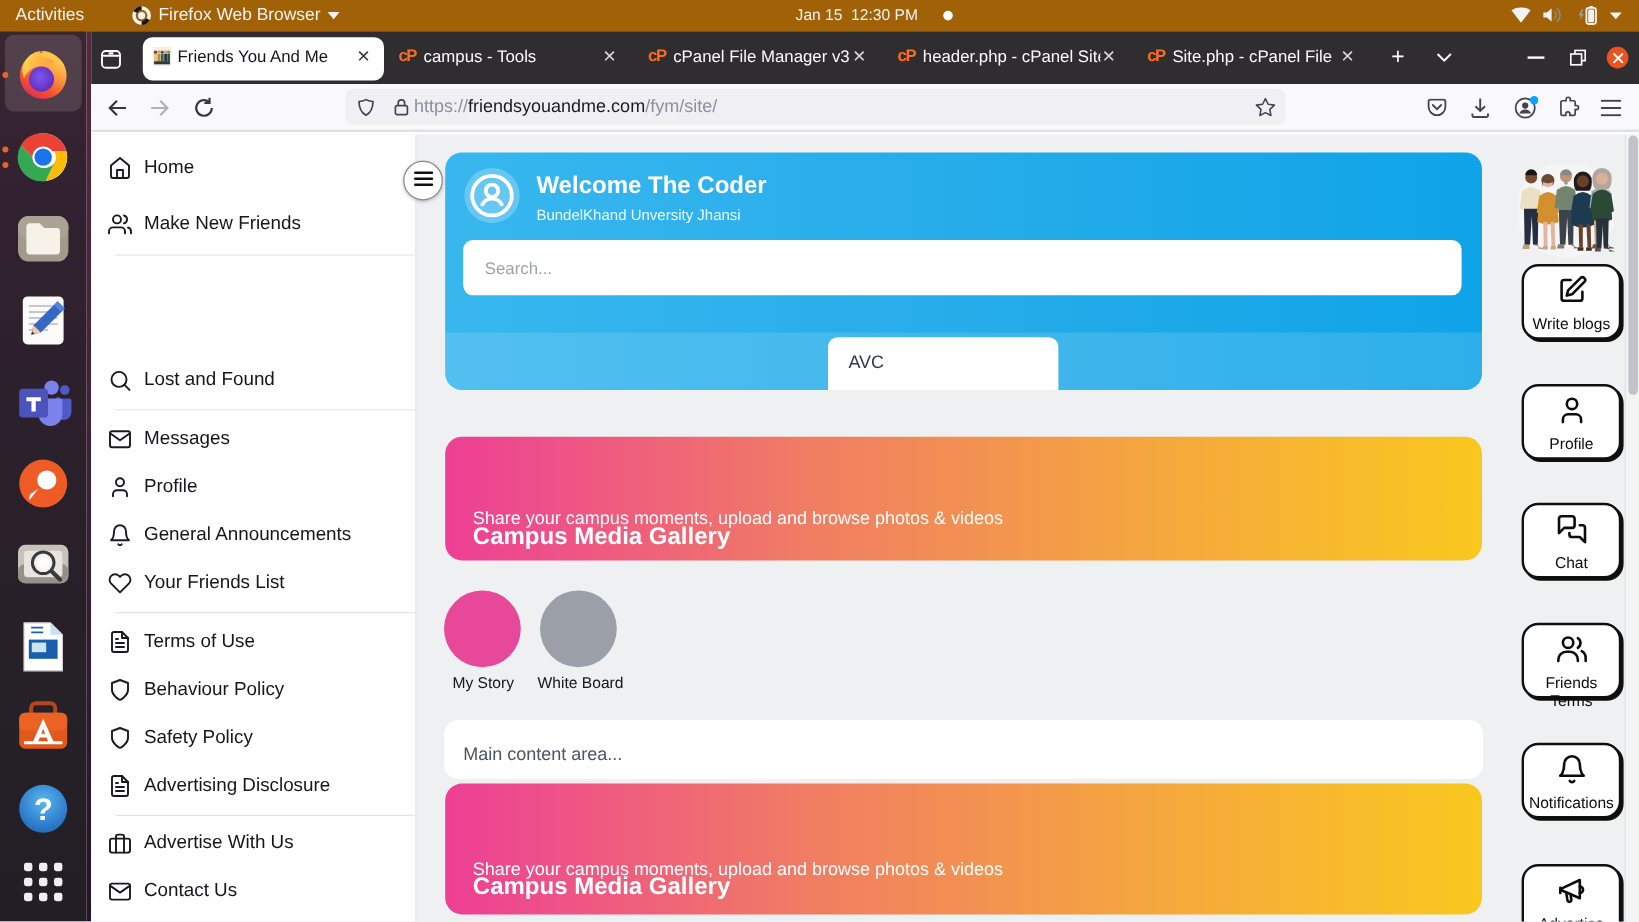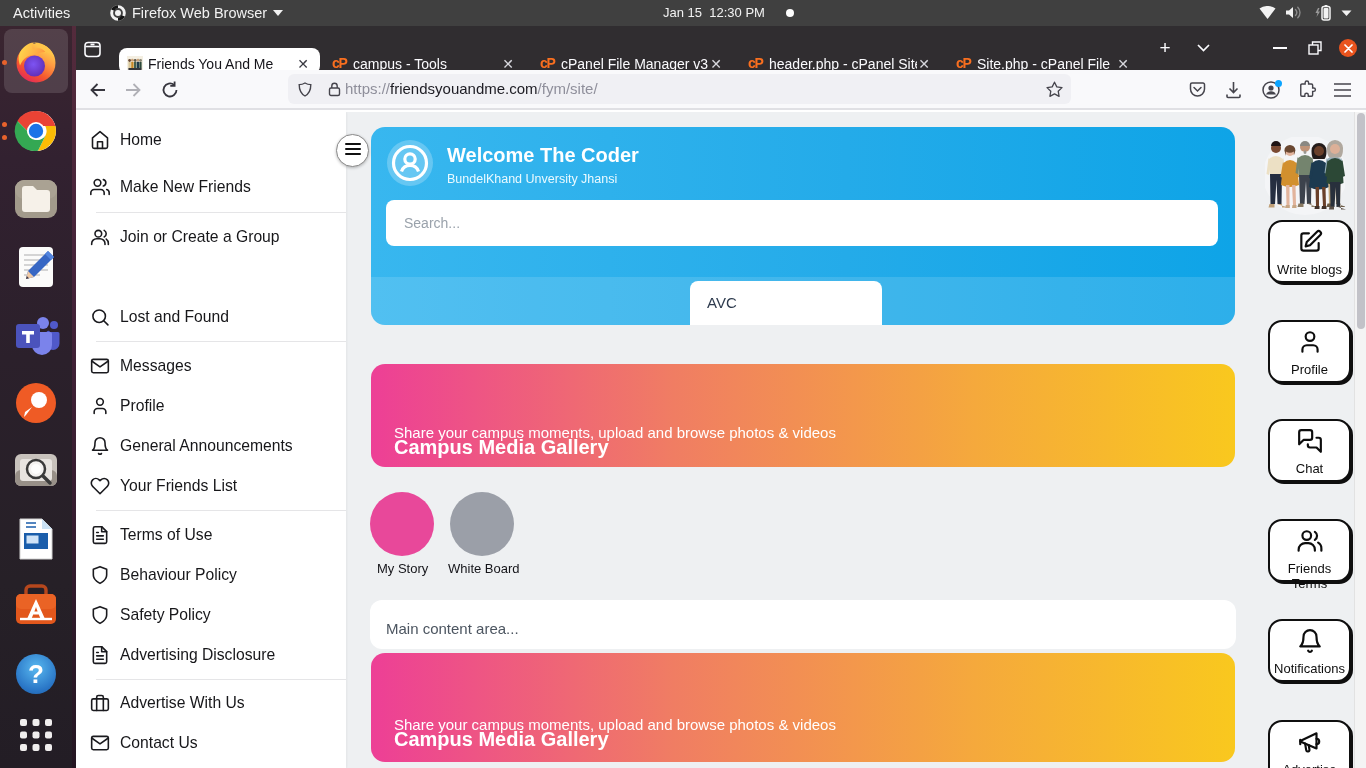--- a/index.html
+++ b/index.html
@@ -1,40 +1,40 @@
 <!DOCTYPE html>
 <html><head>
 <meta charset="utf-8">
 <style>
 * { margin:0; padding:0; box-sizing:border-box; }
 html,body { width:1366px; height:768px; overflow:hidden; font-family:"Liberation Sans", sans-serif; }
 body { position:relative; background:#eef0f2; }
 .abs { position:absolute; }
 
 
-#topbar { position:absolute; left:0; top:0; width:1366px; height:26px; background:#404040; color:#f2f2f2; font-size:13px; }
+#topbar { position:absolute; left:0; top:0; width:1366px; height:26px; background:#a16207; color:#f2f2f2; font-size:13px; }
 #topbar .txt { position:absolute; top:0; height:26px; line-height:26px; }
 
 
 #dock { position:absolute; left:0; top:26px; width:72px; height:742px;
   background:linear-gradient(180deg,#3a2530 0%,#322130 18%,#2b202b 45%,#262027 75%,#231d25 100%); }
 #dock .ic { position:absolute; left:12px; width:48px; height:48px; }
 #dock .dot { position:absolute; left:2px; width:5px; height:5px; border-radius:50%; background:#e8622c; }
 #ffhl { position:absolute; left:4px; top:3px; width:64px; height:64px; background:rgba(255,255,255,0.13); border-radius:8px; }
 
 
 #wallstrip { position:absolute; left:72px; top:26px; width:4px; height:742px;
   background:linear-gradient(180deg,#542b3c 0%,#47243a 30%,#341c2e 70%,#241622 100%); }
 
 
 #window { position:absolute; left:76px; top:26px; width:1290px; height:742px; background:#fff; }
 
 
 #tabbar { position:absolute; left:0; top:0; width:1290px; height:44px; background:#302d30; }
-.tab { position:absolute; top:22px; height:26px; border-radius:8px; font-size:14px;text-decoration:underline; }
+.tab { position:absolute; top:5px; height:36px; border-radius:8px; font-size:14px;text-decoration:underline; }
 .tab.active { background:#fff; color:#15141a; }
 .tab.inactive { color:#fbfbfe; }
 .tab .ttl { position:absolute; left:29px; top:0; line-height:33px; white-space:nowrap; overflow:hidden; }
 .tab .fav { position:absolute; left:8px; top:8px; width:16px; height:16px; }
 .tabx { position:absolute; top:8px; width:16px; height:16px; font-size:14px; text-align:center; line-height:16px; }
 .cpfav { font-weight:bold; font-size:14px; color:#f96f1f; line-height:15px; letter-spacing:-1.2px; font-family:"Liberation Sans", sans-serif; }
 
 
 #navbar { position:absolute; left:0; top:44px; width:1290px; height:40px; background:#f9f9fb; border-bottom:2px solid #e0e0e4; }
 #urlbar { position:absolute; left:212px; top:4px; width:783px; height:30px; background:#f0f0f4; border-radius:6px; }
@@ -370,28 +370,20 @@
       <div class="mi" style="top:63px">
           <svg width="20" height="20" viewBox="0 0 24 24" fill="none" stroke="#1a1a1e" stroke-width="1.9" stroke-linecap="round" stroke-linejoin="round">
             <path d="M17 21v-2a4 4 0 0 0-4-4H5a4 4 0 0 0-4 4v2"></path>
             <circle cx="9" cy="7" r="4"></circle>
             <path d="M23 21v-2a4 4 0 0 0-3-3.87"></path>
             <path d="M16 3.13a4 4 0 0 1 0 7.75"></path>
           </svg>
           <span>Make New Friends</span>
         </div>
       <div class="mdiv" style="top:100px"></div>
-      <div class="mi" style="top:113px">
-          <svg width="20" height="20" viewBox="0 0 24 24" fill="none" stroke="#1a1a1e" stroke-width="1.9" stroke-linecap="round" stroke-linejoin="round">
-            <circle cx="10" cy="8" r="4"></circle>
-            <path d="M2 21v-1a6 6 0 0 1 6-6h4a6 6 0 0 1 6 6v1"></path>
-            <path d="M17 4a4.5 4.5 0 0 1 0 8M19.5 14.5a6 6 0 0 1 2.5 5v1.5"></path>
-          </svg>
-          <span>Join or Create a Group</span>
-        </div>
       <div class="mi" style="top:193px">
           <svg width="20" height="20" viewBox="0 0 24 24" fill="none" stroke="#1a1a1e" stroke-width="1.9" stroke-linecap="round" stroke-linejoin="round">
             <circle cx="11" cy="11" r="7.5"></circle>
             <path d="M21.5 21.5l-5-5"></path>
           </svg>
           <span>Lost and Found</span>
         </div>
       <div class="mdiv" style="top:229px"></div>
       <div class="mi" style="top:242px">
           <svg width="20" height="20" viewBox="0 0 24 24" fill="none" stroke="#1a1a1e" stroke-width="1.9" stroke-linecap="round" stroke-linejoin="round">

